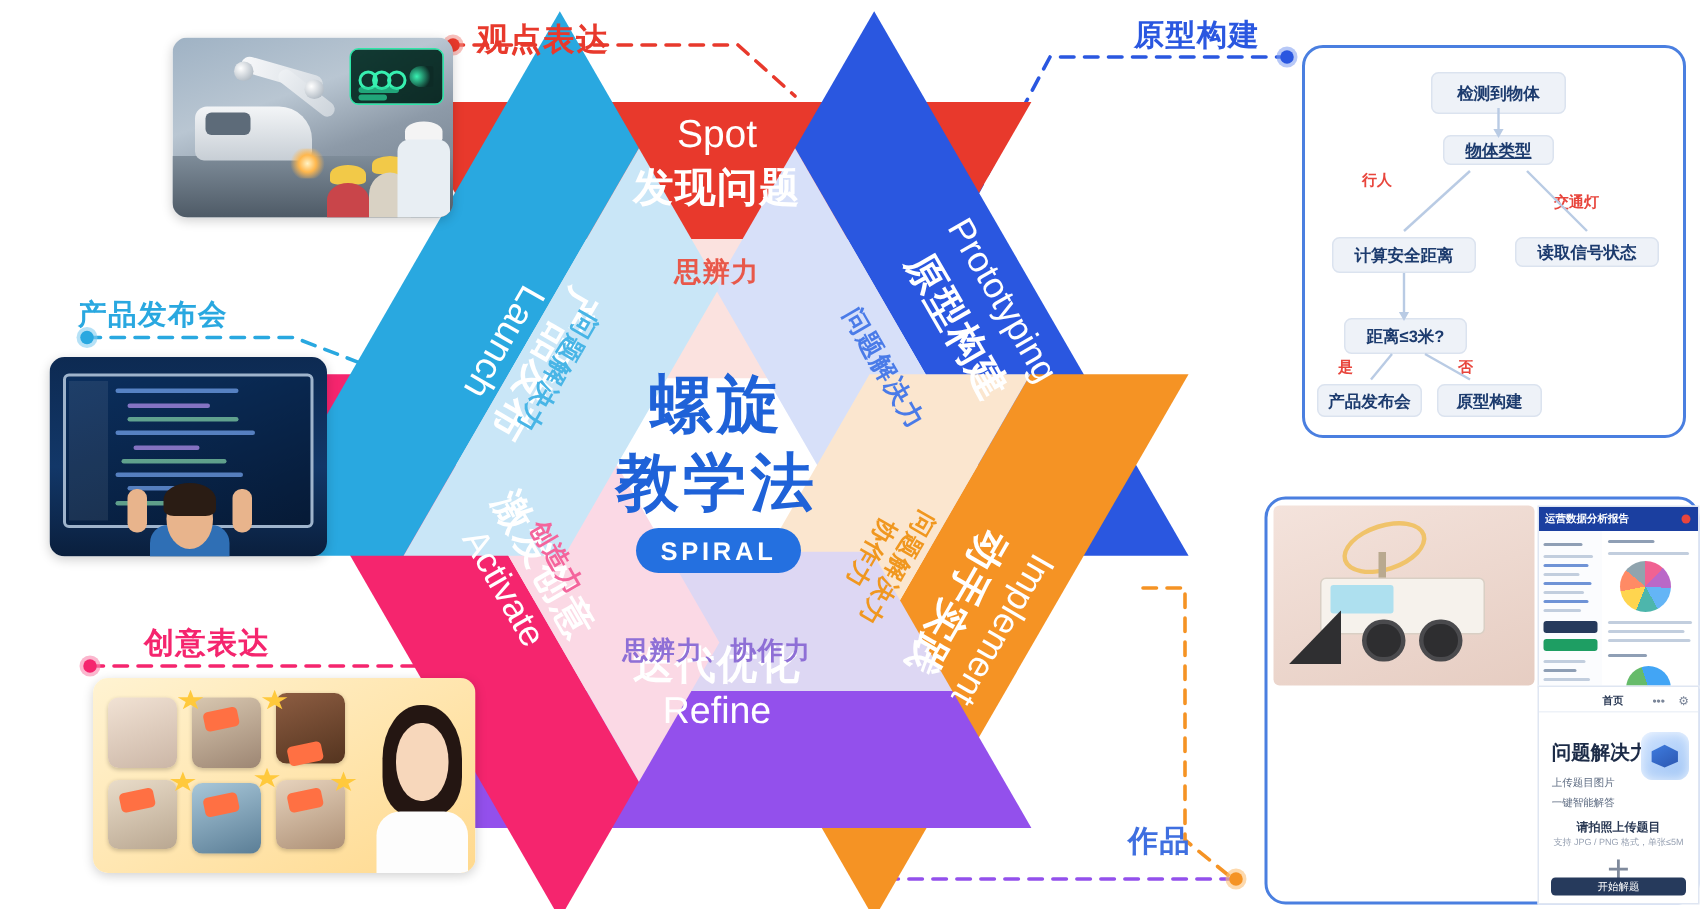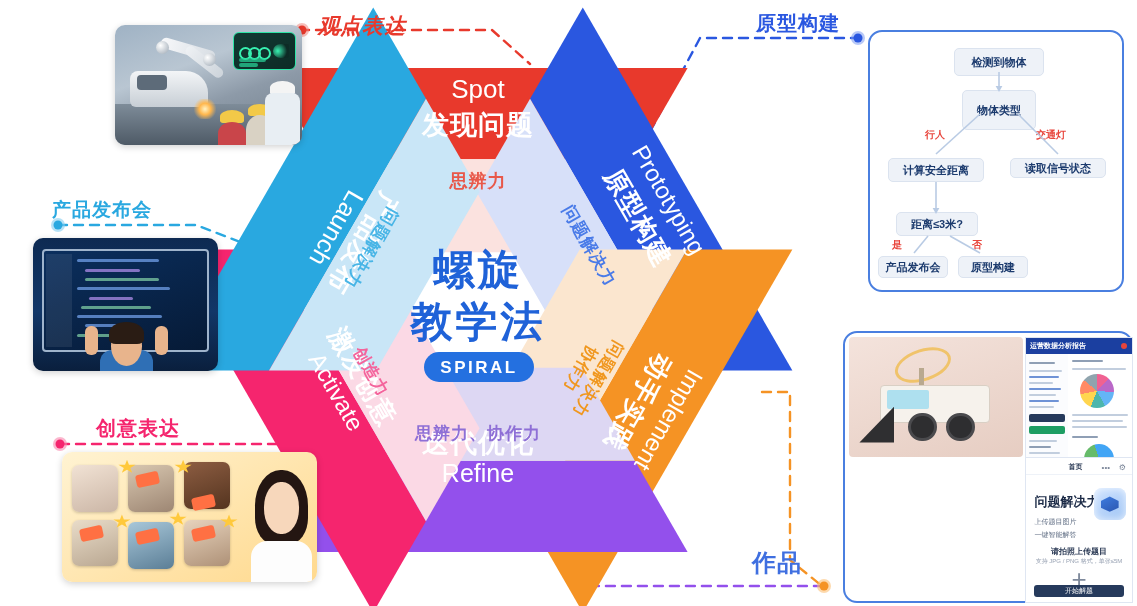--- a/index.html
+++ b/index.html
@@ -272,29 +272,29 @@
     </g>
 
     <g>
       <text x="478" y="284" text-anchor="middle" fill="#1f62d8" font-weight="bold" font-family="DejaVu Sans, sans-serif" font-size="42" letter-spacing="3">螺旋</text>
       <text x="478" y="336" text-anchor="middle" fill="#1f62d8" font-weight="bold" font-family="DejaVu Sans, sans-serif" font-size="42" letter-spacing="3">教学法</text>
       <rect x="424" y="352" width="110" height="30" rx="15" fill="#2470e0"></rect>
       <text x="479" y="373" text-anchor="middle" fill="#ffffff" font-weight="bold" font-family="Liberation Sans, sans-serif" font-size="17" letter-spacing="2.5">SPIRAL</text>
     </g>
   </svg>
 
-  <div class="conn-label" style="left:318px;top:12px;font-size:21px;color:#e8392c;font-style:italic;">观点表达</div>
+  <div class="conn-label" style="left:318px;top:12px;font-size:21px;color:#e8392c;">观点表达</div>
 
   <div class="conn-label" style="left:756px;top:10px;font-size:20px;color:#2a57e0;">原型构建</div>
 
   <div class="conn-label" style="left:52px;top:197px;font-size:19px;color:#29a8e0;">产品发布会</div>
 
   <div class="conn-label" style="left:96px;top:415px;font-size:20px;color:#f5256e;">创意表达</div>
 
-  <div class="conn-label" style="left:752px;top:547px;font-size:24px;color:#3f6fe0;">作品</div>
+  <div class="conn-label" style="left:752px;top:547px;font-size:20px;color:#3f6fe0;">作品</div>
 
   <div class="photo-card" style="left:115px;top:25px;width:187px;height:120px;">
     <div class="photo-inner ph-factory">
       <div class="floor"></div>
       <div class="arm1"></div>
       <div class="arm2"></div>
       <div class="joint" style="left:22%;top:13%;"></div>
       <div class="joint" style="left:47%;top:23%;"></div>
       <div class="car"></div>
       <div class="carwin"></div>
@@ -360,33 +360,33 @@
         <div class="t-face"></div>
         <div class="t-body"></div>
       </div>
     </div>
   </div>
 
   <div class="panel" style="left:868px;top:30px;width:256px;height:262px;">
 
     <div class="mm-node" style="left:84px;top:16px;width:90px;height:28px;font-size:11px;">检测到物体</div>
 
-    <div class="mm-node" style="left:92px;top:58px;width:74px;height:40px;font-size:11px;">物体类型</div>
+    <div class="mm-node" style="left:92px;top:58px;width:74px;height:20px;font-size:11px;text-decoration:underline;">物体类型</div>
 
     <div class="mm-node" style="left:18px;top:126px;width:96px;height:24px;font-size:11px;">计算安全距离</div>
 
     <div class="mm-node" style="left:140px;top:126px;width:96px;height:20px;font-size:11px;">读取信号状态</div>
 
     <div class="mm-node" style="left:26px;top:180px;width:82px;height:24px;font-size:11px;">距离≤3米?</div>
 
     <div class="mm-node" style="left:8px;top:224px;width:70px;height:22px;font-size:11px;">产品发布会</div>
 
     <div class="mm-node" style="left:88px;top:224px;width:70px;height:22px;font-size:11px;">原型构建</div>
 
-    <div class="mm-edge-label" style="left:38px;top:96px;font-size:10px;margin-left:17px;">行人</div>
+    <div class="mm-edge-label" style="left:38px;top:81px;font-size:10px;">行人</div>
     <div class="mm-edge-label" style="left:166px;top:96px;font-size:10px;">交通灯</div>
     <div class="mm-edge-label" style="left:22px;top:206px;font-size:10px;">是</div>
     <div class="mm-edge-label" style="left:102px;top:206px;font-size:10px;">否</div>
 
     <svg width="256" height="262" viewBox="0 0 256 262" style="position:absolute;left:0;top:0;pointer-events:none;">
       <g stroke="#b9cbe4" stroke-width="1.6" fill="none">
         <path d="M 129,40 L 129,54"></path>
         <path d="M 110,82 L 66,122"></path>
         <path d="M 148,82 L 188,122"></path>
         <path d="M 66,150 L 66,176"></path>

